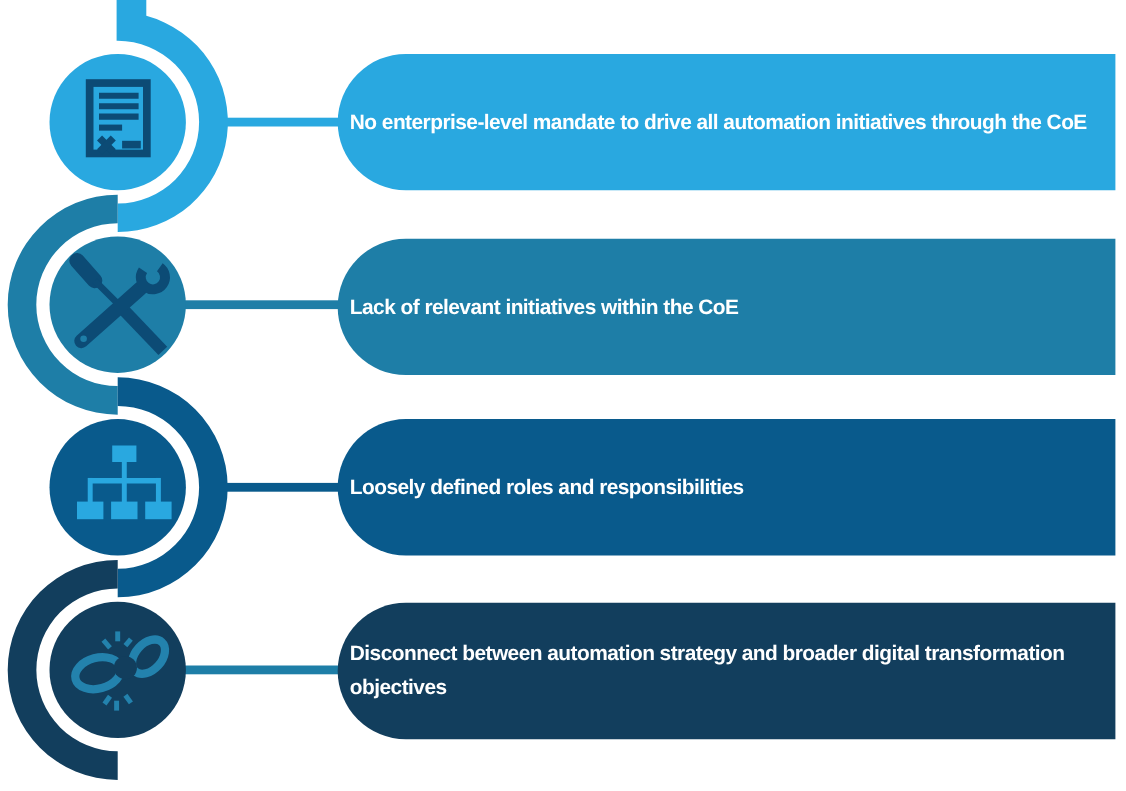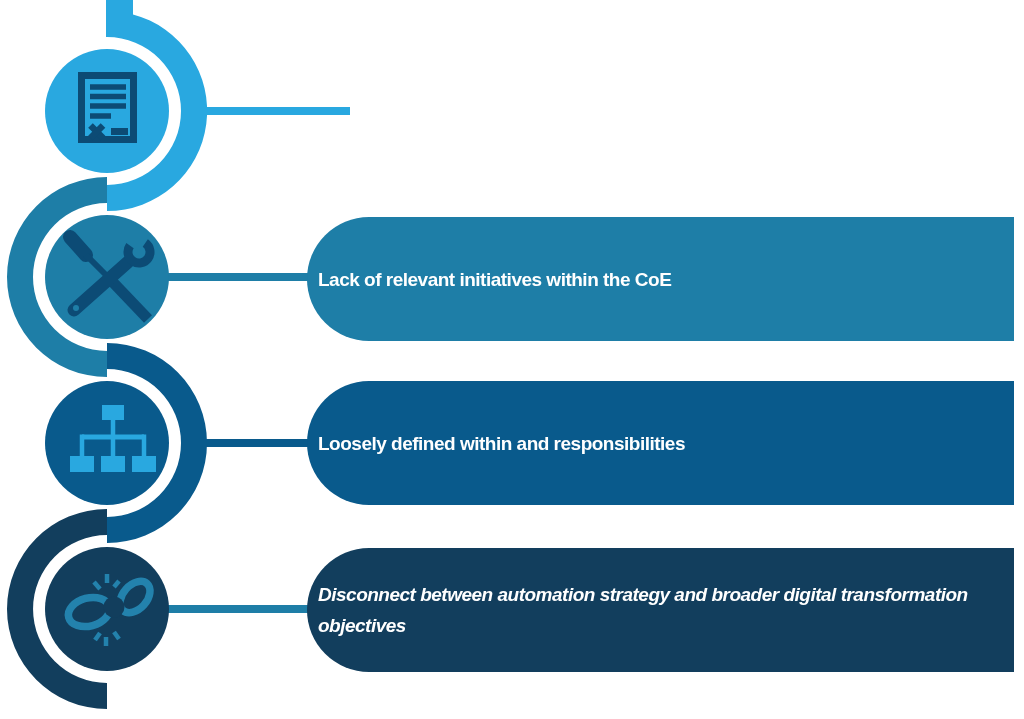--- a/index.html
+++ b/index.html
@@ -95,26 +95,29 @@
       <circle cx="114" cy="607" r="10.5" stroke="none" fill="#123E5D"></circle>
       <line x1="100" y1="589" x2="94" y2="582" stroke-width="4.5"></line>
       <line x1="107" y1="583" x2="107" y2="574" stroke-width="4.5"></line>
       <line x1="114" y1="587" x2="119" y2="581" stroke-width="4.5"></line>
       <line x1="100" y1="633" x2="95" y2="640" stroke-width="4.5"></line>
       <line x1="106" y1="637" x2="106" y2="646" stroke-width="4.5"></line>
       <line x1="114" y1="632" x2="119" y2="639" stroke-width="4.5"></line>
     </g>
   </svg>
 
+  <div class="bar bar1" style="background: rgb(41, 168, 224);">
+    <div class="bar-label">No enterprise-level mandate to drive all automation initiatives through the CoE</div>
+  </div>
 
   <div class="bar bar2" style="background: rgb(30, 126, 167);">
     <div class="bar-label">Lack of relevant initiatives within the CoE</div>
   </div>
 
   <div class="bar bar3" style="background: rgb(9, 90, 140);">
-    <div class="bar-label">Loosely defined within and responsibilities</div>
+    <div class="bar-label">Loosely defined roles and responsibilities</div>
   </div>
 
-  <div class="bar bar4" style="background: rgb(18, 62, 93); font-style: italic;">
+  <div class="bar bar4" style="background: rgb(18, 62, 93);">
     <div class="bar-label">Disconnect between automation strategy and broader digital transformation objectives</div>
   </div>
 
 </div>
 
 </body></html>

